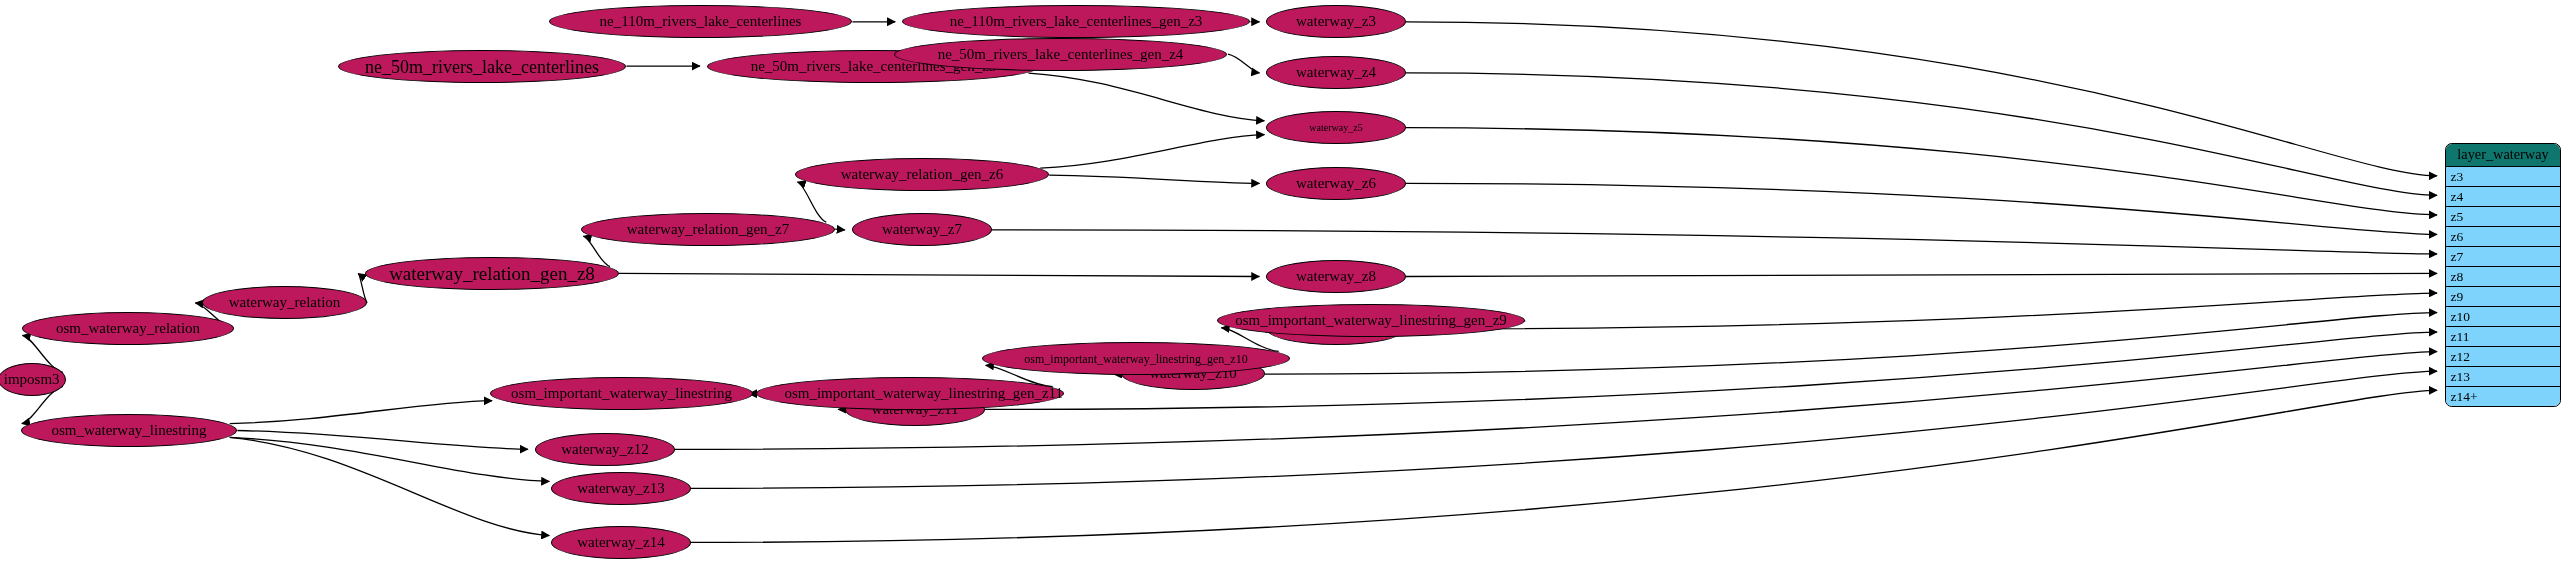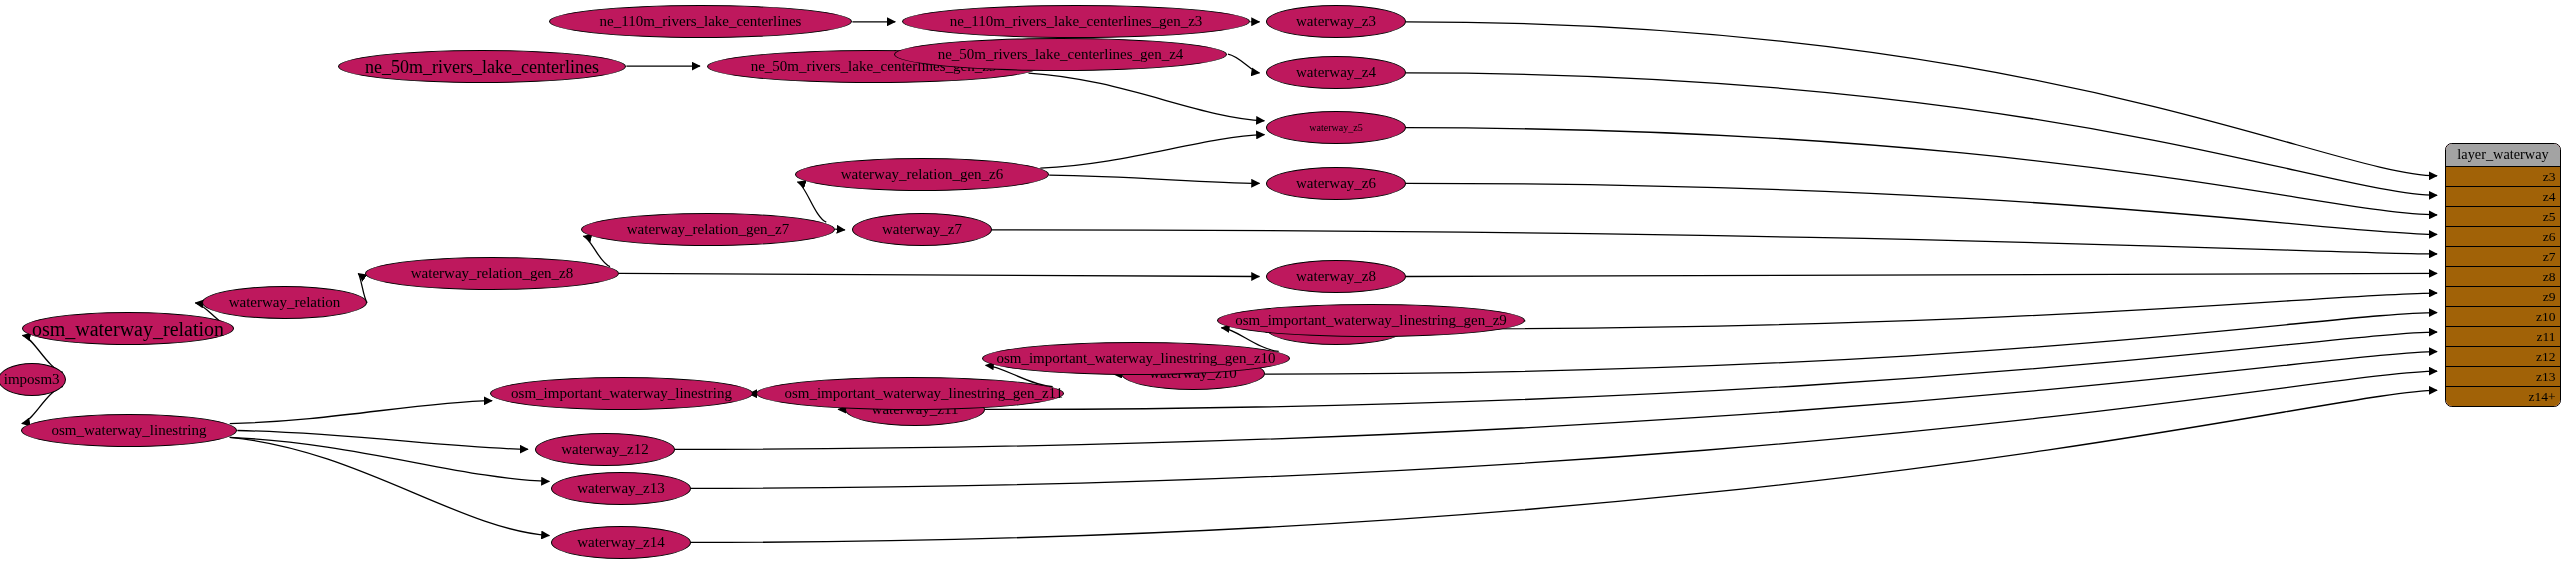--- a/index.html
+++ b/index.html
@@ -26,29 +26,29 @@
     box-sizing:border-box;
     overflow:hidden;
     font-family:"Liberation Serif", serif;
   }
   .table-title{
     text-align:center;
     font-size:14.3px;
     color:#000;
     padding:2.3px 4.5px 3px 4.5px;
     border-bottom:1.2px solid #000;
-    background:#a3a3a3;
+    background:#0f766e;
   }
   .table-row{
-    text-align:right;
+    text-align:left;
     font-size:13.5px;
     color:#000;
     padding:1.5px 4.5px;
     border-bottom:1.1px solid #000;
-    background:#a16207;
+    background:#7dd3fc;
   }
   .table-row:last-child{border-bottom:none;}
 </style>
 </head>
 <body>
 
 <div id="graph-canvas">
   <svg id="edge-layer" viewBox="0 0 3430 752" preserveAspectRatio="none">
     <defs>
       <marker id="arrow" viewBox="0 0 10 10" refX="9.2" refY="5" markerWidth="7" markerHeight="7" orient="auto-start-reverse">
@@ -94,30 +94,30 @@
         <path d="M 898 598 C 2353.1400000000003 598, 3105 468, 3245 468" marker-end="url(#arrow)"></path>
         <path d="M 920 650 C 2361.5 650, 3105 494, 3245 494" marker-end="url(#arrow)"></path>
         <path d="M 920 722 C 2361.5 722, 3105 519.5, 3245 519.5" marker-end="url(#arrow)"></path>
       </g>
   </svg>
   <div id="node-layer">
       <div class="node-ellipse" style="left: -2.3px; top: 363px; width: 68px; height: 33px;">
         <span class="node-label" style="font-size: 15px;">imposm3</span>
       </div>
       <div class="node-ellipse" style="left: 22px; top: 312px; width: 212px; height: 33px;">
-        <span class="node-label" style="font-size: 20px;">osm_waterway_relation</span>
+        <span class="node-label" style="font-size: 15px;">osm_waterway_relation</span>
       </div>
       <div class="node-ellipse" style="left: 21px; top: 414px; width: 216px; height: 33px;">
         <span class="node-label" style="font-size: 15px;">osm_waterway_linestring</span>
       </div>
       <div class="node-ellipse" style="left: 202px; top: 286px; width: 165px; height: 33px;">
         <span class="node-label" style="font-size: 15px;">waterway_relation</span>
       </div>
       <div class="node-ellipse" style="left: 365px; top: 257px; width: 254px; height: 33px;">
-        <span class="node-label" style="font-size: 15px;">waterway_relation_gen_z8</span>
+        <span class="node-label" style="font-size: 19px;">waterway_relation_gen_z8</span>
       </div>
       <div class="node-ellipse" style="left: 581px; top: 213px; width: 254px; height: 33px;">
         <span class="node-label" style="font-size: 15px;">waterway_relation_gen_z7</span>
       </div>
       <div class="node-ellipse" style="left: 795px; top: 158px; width: 254px; height: 33px;">
         <span class="node-label" style="font-size: 15px;">waterway_relation_gen_z6</span>
       </div>
       <div class="node-ellipse" style="left: 852px; top: 213px; width: 140px; height: 33px;">
         <span class="node-label" style="font-size: 15px;">waterway_z7</span>
       </div>
@@ -169,21 +169,21 @@
       <div class="node-ellipse" style="left: 551px; top: 526px; width: 140px; height: 33px;">
         <span class="node-label" style="font-size: 15px;">waterway_z14</span>
       </div>
       <div class="node-ellipse" style="left: 490px; top: 377px; width: 263px; height: 33px;">
         <span class="node-label" style="font-size: 15px;">osm_important_waterway_linestring</span>
       </div>
       <div class="node-ellipse" style="left: 756px; top: 377px; width: 308px; height: 33px; justify-content: flex-end;">
         <span class="node-label" style="font-size: 15px;">osm_important_waterway_linestring_gen_z11</span>
       </div>
       <div class="node-ellipse" style="left: 982px; top: 342px; width: 308px; height: 33px;">
-        <span class="node-label" style="font-size: 15px;">osm_important_waterway_linestring_gen_z10</span>
+        <span class="node-label" style="font-size: 12px;">osm_important_waterway_linestring_gen_z10</span>
       </div>
       <div class="node-ellipse" style="left: 1217px; top: 304px; width: 308px; height: 33px;">
         <span class="node-label" style="font-size: 15px;">osm_important_waterway_linestring_gen_z9</span>
       </div>
     </div>
 <div class="table-node" style="left: 2445px; top: 143px; width: 116px; background: rgb(255, 192, 203);">
       <div class="table-title">layer_waterway</div>
       <div class="table-row">z3</div>
       <div class="table-row">z4</div>
       <div class="table-row">z5</div>

